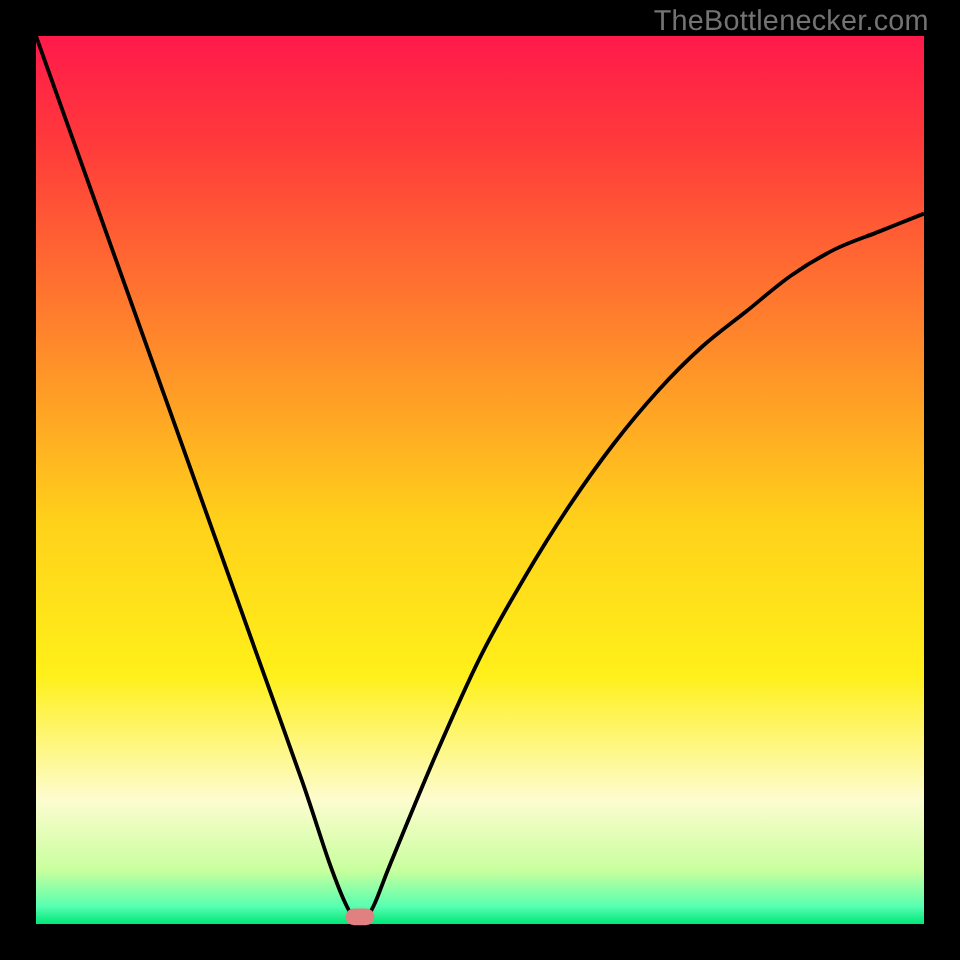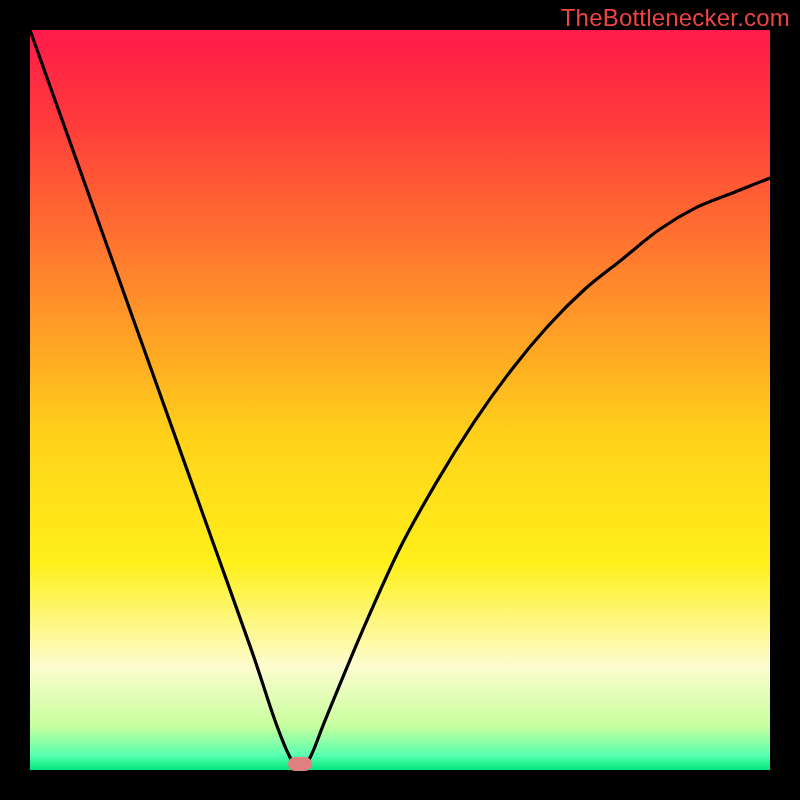--- a/index.html
+++ b/index.html
@@ -21,24 +21,24 @@
     position: absolute;
     left: 30px;
     top: 30px;
     width: 740px;
     height: 740px;
     
   }
   .watermark {
     position: absolute;
     top: 4px;
-    right: 10px;
+    right: 26px;
     font-size: 24px;
     font-weight: 500;
-    color: #ef4444;
+    color: #737373;
     letter-spacing: 0.2px;
   }
   svg.curve {
     position: absolute;
     left: 0;
     top: 0;
     width: 100%;
     height: 100%;
   }
   .marker {

